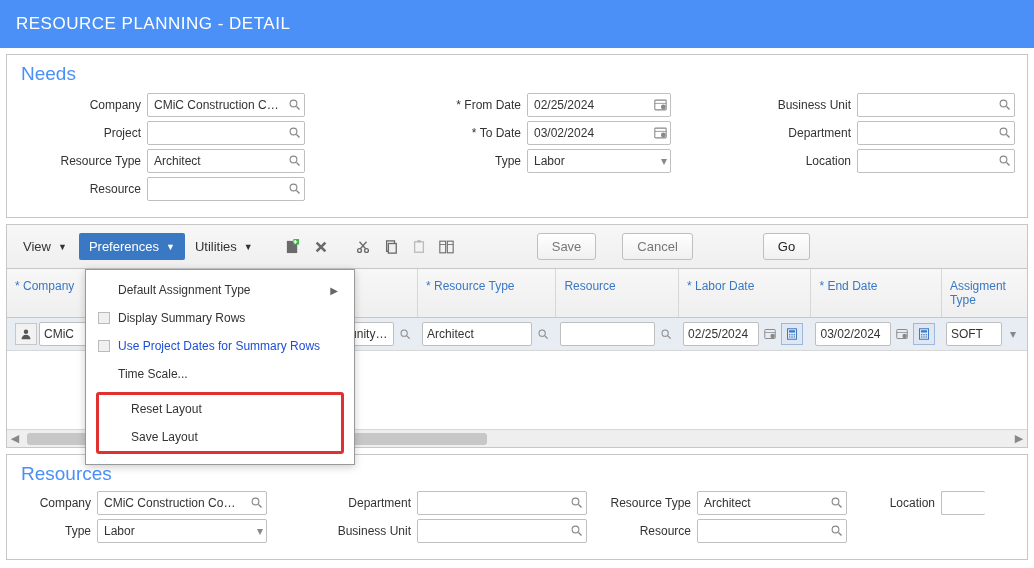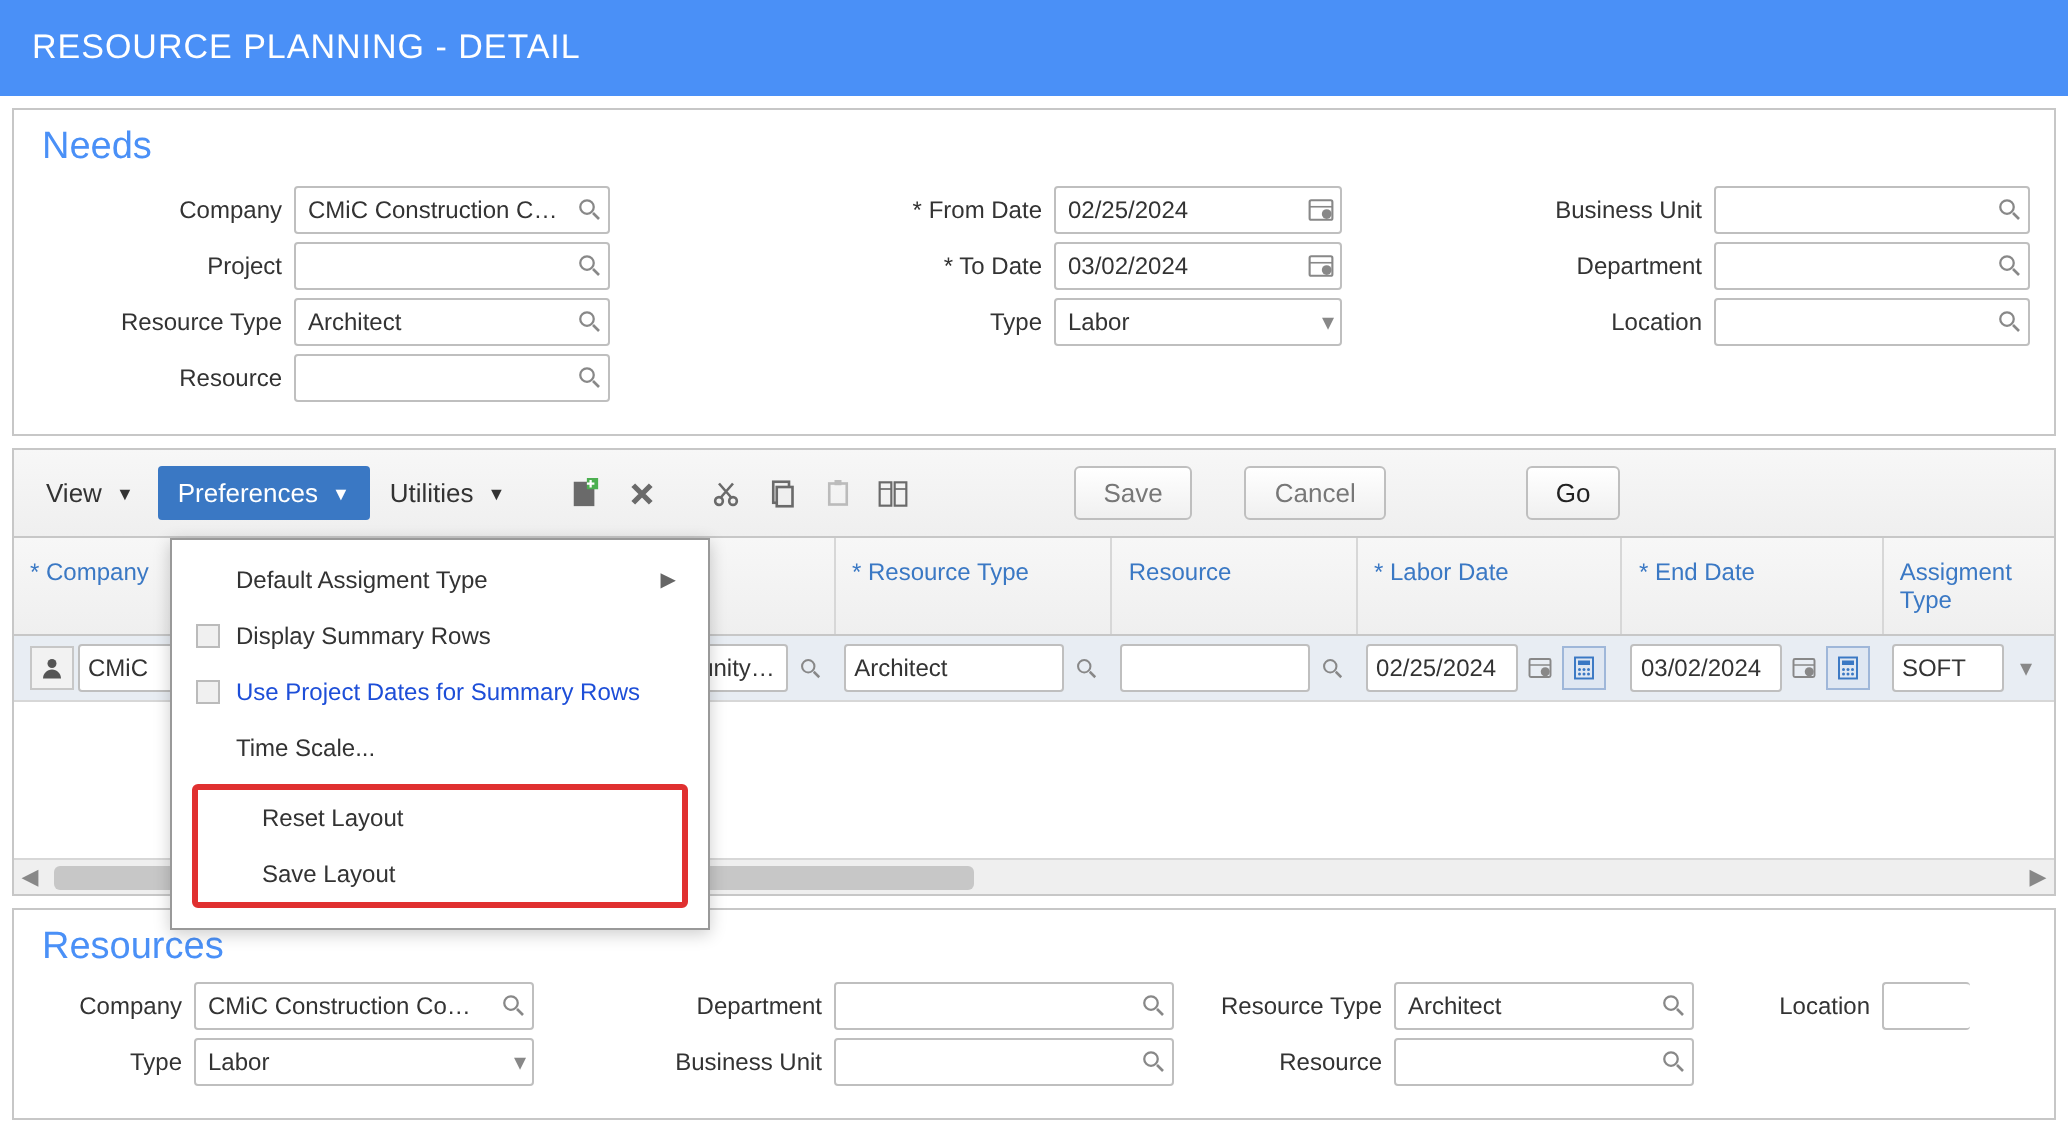--- a/index.html
+++ b/index.html
@@ -249,21 +249,21 @@
         </svg>
       </span>
     <span style="flex:0 0 56px"></span>
     <button class="action-btn">Save</button>
     <button class="action-btn">Cancel</button>
     <span style="flex:0 0 44px"></span>
     <button class="action-btn primary">Go</button>
 
     <div class="dropdown">
       <div class="dropdown-item no-chk">
-        <span>Default Assigment Type</span>
+        <span>Default Assignment Type</span>
           <span class="dd-arrow">▶</span>
       </div>
       <div class="dropdown-item">
         <span class="chk"></span>
           <span>Display Summary Rows</span>
       </div>
       <div class="dropdown-item disabled">
         <span class="chk"></span>
           <span>Use Project Dates for Summary Rows</span>
       </div>

